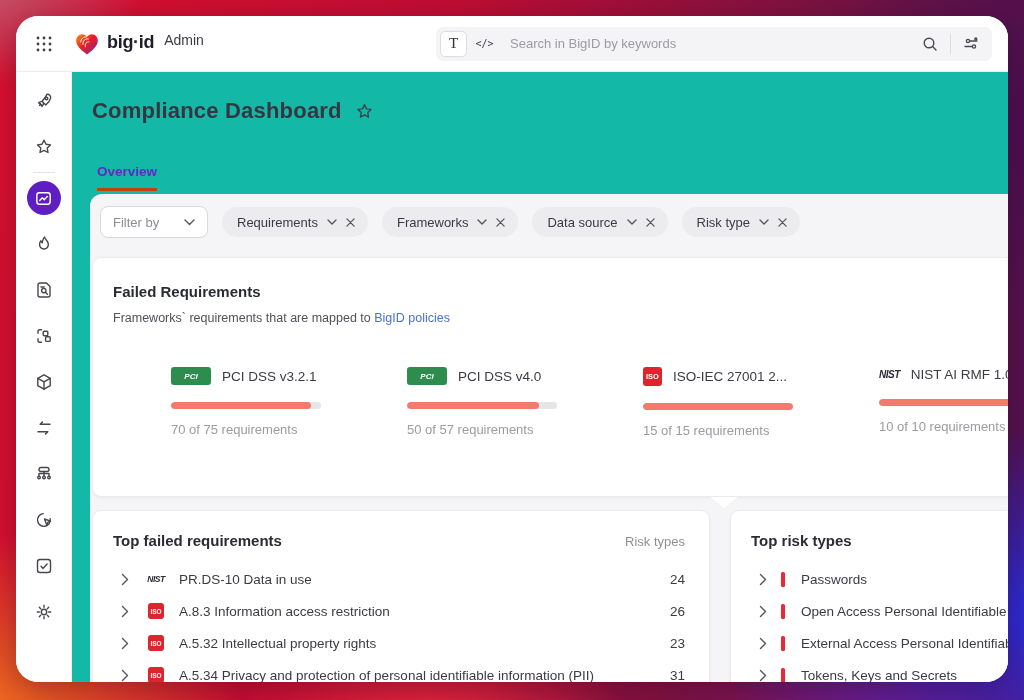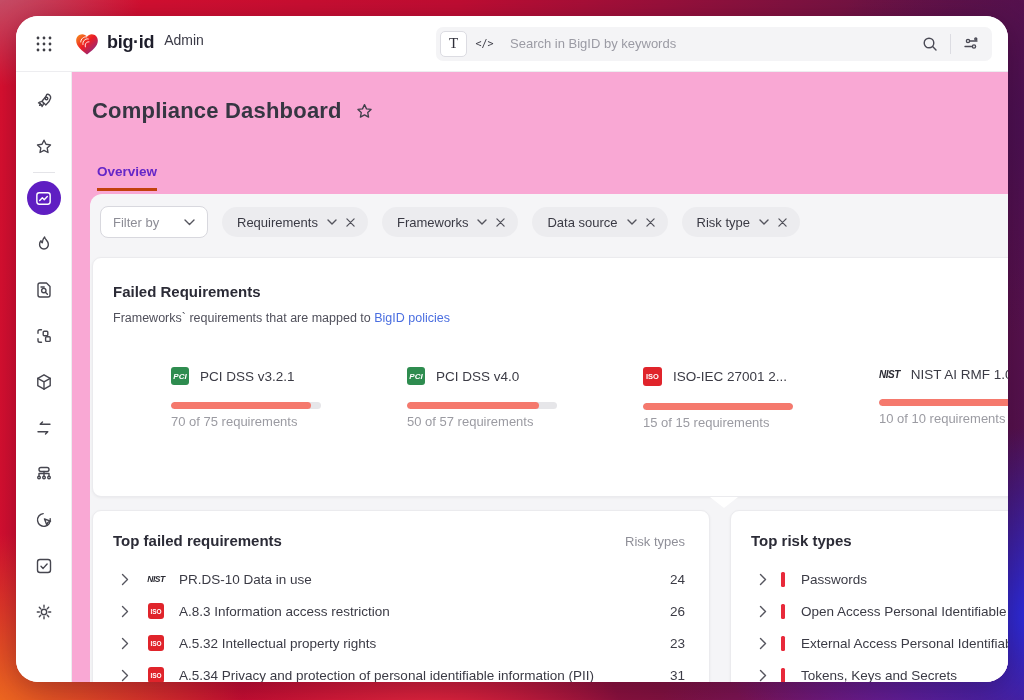--- a/index.html
+++ b/index.html
@@ -47,21 +47,21 @@
   .sidebar { position:absolute; top:56px; left:0; width:56px; bottom:0; background:#fff;
     border-right:1px solid #ededf0; display:flex; flex-direction:column; align-items:center;
     padding-top:6px; box-sizing:border-box; z-index:4; }
   .side-item { height:46px; width:56px; display:flex; align-items:center; justify-content:center; cursor:pointer; }
   .side-divider { width:22px; height:1px; background:#e4e4e8; margin:2px 0; }
   .side-active-circle { width:34px; height:34px; border-radius:50%; background:#5f1ec2;
     display:flex; align-items:center; justify-content:center; }
   .icon-stroke { stroke:#46464f; fill:none; stroke-width:1.4; stroke-linecap:round; stroke-linejoin:round; }
 
   
-  .content { position:absolute; top:56px; left:56px; right:0; bottom:0; background:#f9a8d4; overflow:hidden; }
+  .content { position:absolute; top:56px; left:56px; right:0; bottom:0; background:#14b8a6; overflow:hidden; }
 
   .page-title-row { position:absolute; left:20px; top:26px; display:flex; align-items:center; gap:13px; }
   .page-title { font-size:22px; font-weight:600; color:#363642; letter-spacing:.2px; }
   .fav-star { cursor:pointer; display:flex; }
 
   .tab { position:absolute; left:25px; top:92px; font-size:13.5px; font-weight:600; color:#6527c8;
     padding-bottom:9px; border-bottom:3px solid #c2410c; cursor:pointer; }
 
   .gray-panel { position:absolute; left:18px; top:122px; right:-4px; bottom:-4px;
     background:#f5f5f7; border-top-left-radius:12px; }
@@ -79,23 +79,23 @@
   .card-failed { left:2px; top:63px; width:992px; height:240px; padding:25px 0 0 20px; }
   .card-title { font-size:15px; font-weight:bold; color:#2b2b36; }
   .card-sub { margin-top:11px; font-size:12.5px; color:#50505b; }
   .card-sub a { color:#4a6ee0; text-decoration:none; cursor:pointer; }
 
   .fw-grid { display:flex; margin-top:42px; margin-left:58px; }
   .fw-col { width:236px; flex:0 0 236px; }
   .fw-head { display:flex; align-items:center; gap:11px; font-size:13.5px; color:#3b3b45; }
   .fw-bar { margin-top:17px; width:150px; height:7px; border-radius:4px; background:#e6e6e9; overflow:hidden; }
   .fw-fill { height:100%; border-radius:4px; background:#f5796d; }
-  .fw-count { margin-top:5px; font-size:13px; color:#9b9ba2; }
-
-  .logo-pci { width:18px; height:18px; background:#2e8c4f; border-radius:3px; color:#fff;
+  .fw-count { margin-top:13px; font-size:13px; color:#9b9ba2; }
+
+  .logo-pci { width:40px; height:18px; background:#2e8c4f; border-radius:3px; color:#fff;
     font-size:8px; font-weight:bold; font-style:italic; display:flex; align-items:center; justify-content:center; flex:0 0 auto; }
   .logo-iso { width:19px; height:19px; background:#e0242b; border-radius:3px; color:#fff;
     font-size:7.5px; font-weight:bold; display:flex; align-items:center; justify-content:center; flex:0 0 auto; }
   .logo-nist { color:#2b2b33; font-weight:bold; font-style:italic; font-size:10px; letter-spacing:-.5px; flex:0 0 auto; }
   .logo-sm.logo-iso { width:16px; height:16px; font-size:6.5px; }
   .logo-sm.logo-nist { font-size:8.5px; }
 
   .notch { position:absolute; left:620px; top:303px; width:0; height:0;
     border-left:14px solid transparent; border-right:14px solid transparent; border-top:11px solid #fff; }
 

